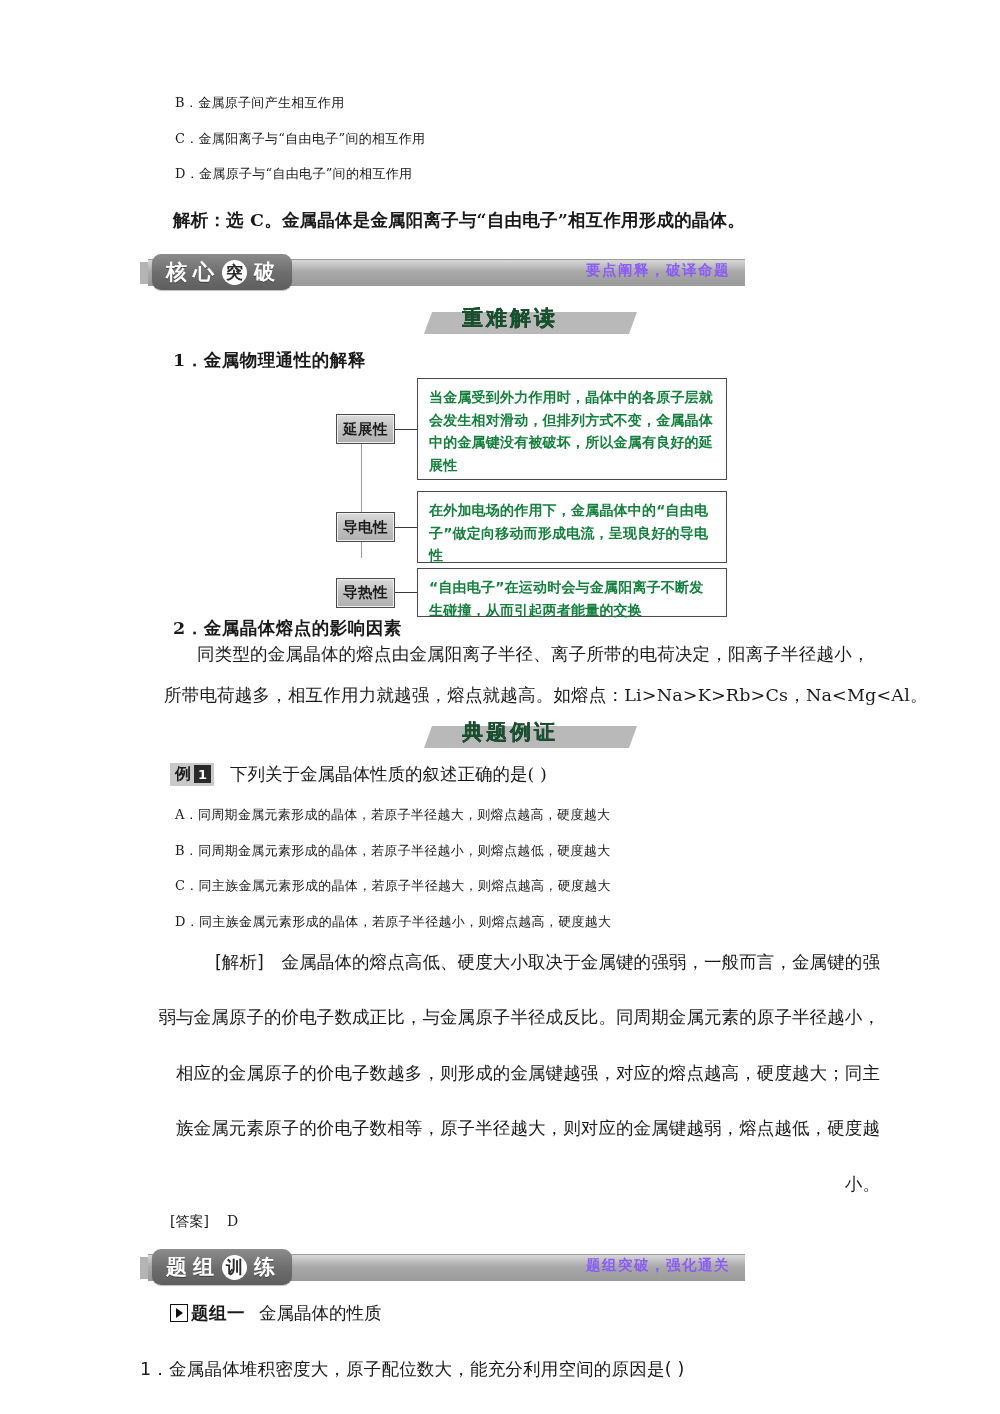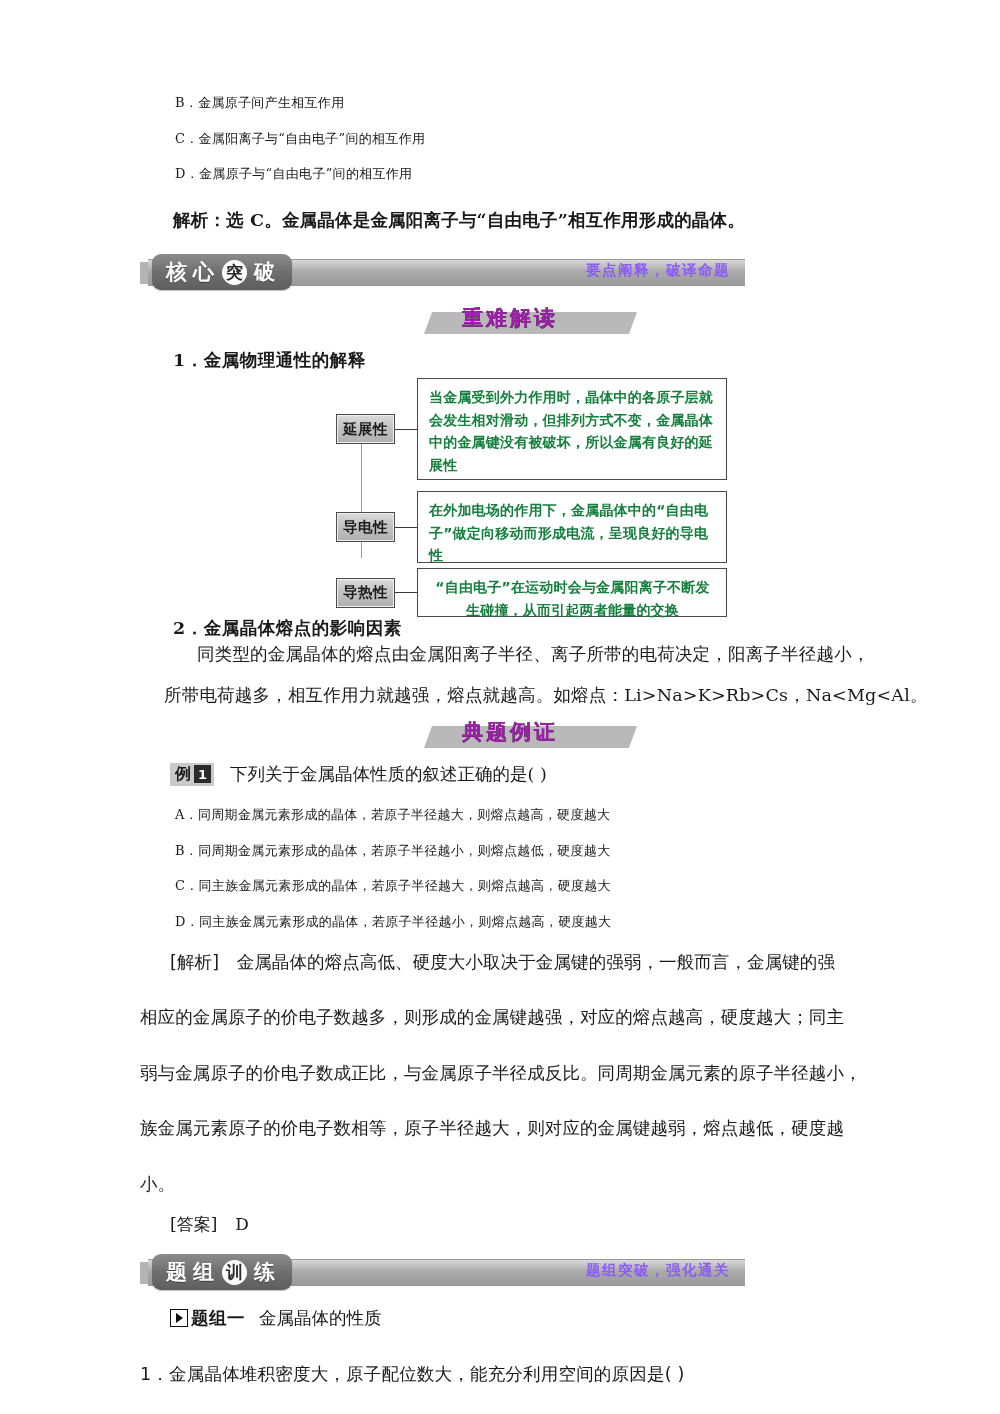--- a/index.html
+++ b/index.html
@@ -140,21 +140,21 @@
     margin-left: -82px;
     background: #b9b9b9;
     transform: skewX(-20deg);
   }
   .subhead-text {
     position: relative;
     display: inline-block;
     font-size: 21px;
     font-weight: 700;
     letter-spacing: 3px;
-    color: #a21caf;
+    color: #14532d;
     font-family: "DejaVu Sans", "Liberation Sans", sans-serif;
     text-shadow: 0 0 0 #000;
   }
 
   
   .num-head {
     font-size: 17.5px;
     font-weight: 700;
     padding-left: 33px;
     margin-top: 10px;
@@ -263,33 +263,33 @@
     width: 17px;
     height: 18px;
     background: #2a2a2a;
     color: #ffffff;
     font-size: 13px;
     font-weight: 700;
     font-family: "DejaVu Sans", "Liberation Sans", sans-serif;
   }
 
   
-  .exp-block { margin-top: 26px; }
+  .exp-block { margin-top: 26px; text-align: right; }
   .exp-line {
     font-size: 17.5px;
     line-height: 1.0;
     margin-bottom: 38px;
     white-space: nowrap;
     letter-spacing: 0.1px;
     font-family: "DejaVu Sans", "Liberation Sans", sans-serif;
     font-weight: 400;
   }
   .exp-line.first { padding-left: 30px; }
   .ans-line {
-    font-size: 17px;
+    font-size: 14px;
     padding-left: 30px;
     margin-top: 8px;
     margin-bottom: 0;
     white-space: nowrap;
   }
   .ans-line .ans-val { margin-left: 18px; }
 
   
   .group-head {
     display: flex;
@@ -383,21 +383,21 @@
 
       <div class="d-row" style="top:113px;">
         <div class="d-label">导电性</div>
         <div class="d-connector"></div>
         <div class="d-box" style="height:56px;">在外加电场的作用下，金属晶体中的“自由电子”做定向移动而形成电流，呈现良好的导电性</div>
       </div>
 
       <div class="d-row" style="top:190px;">
         <div class="d-label">导热性</div>
         <div class="d-connector"></div>
-        <div class="d-box" style="height:33px;text-align:center;">“自由电子”在运动时会与金属阳离子不断发生碰撞，从而引起两者能量的交换</div>
+        <div class="d-box" style="height:33px;">“自由电子”在运动时会与金属阳离子不断发生碰撞，从而引起两者能量的交换</div>
       </div>
     </div>
 
     <div class="num-head" style="margin-top:16px;">2．金属晶体熔点的影响因素</div>
     <div class="para indent" style="margin-bottom:23px;">同类型的金属晶体的熔点由金属阳离子半径、离子所带的电荷决定，阳离子半径越小，</div>
     <div class="para flush" style="margin-bottom:4px;">所带电荷越多，相互作用力就越强，熔点就越高。如熔点：Li&gt;Na&gt;K&gt;Rb&gt;Cs，Na&lt;Mg&lt;Al。</div>
 
     <div class="subhead-wrap" style="">
       <div class="subhead-para"></div>
       <span class="subhead-text">典题例证</span>
@@ -419,22 +419,22 @@
     </div>
     <div class="opt-line">
       <span class="opt-label">C．</span><span>同主族金属元素形成的晶体，若原子半径越大，则熔点越高，硬度越大</span>
     </div>
     <div class="opt-line">
       <span class="opt-label">D．</span><span>同主族金属元素形成的晶体，若原子半径越小，则熔点越高，硬度越大</span>
     </div>
 
     <div class="exp-block">
       <div class="exp-line first">[解析]　金属晶体的熔点高低、硬度大小取决于金属键的强弱，一般而言，金属键的强</div>
+      <div class="exp-line">弱与金属原子的价电子数成正比，与金属原子半径成反比。同周期金属元素的原子半径越小，</div>
       <div class="exp-line">相应的金属原子的价电子数越多，则形成的金属键越强，对应的熔点越高，硬度越大；同主</div>
-      <div class="exp-line">弱与金属原子的价电子数成正比，与金属原子半径成反比。同周期金属元素的原子半径越小，</div>
       <div class="exp-line">族金属元素原子的价电子数相等，原子半径越大，则对应的金属键越弱，熔点越低，硬度越</div>
       <div class="exp-line" style="margin-bottom:20px;">小。</div>
     </div>
 
     <div class="ans-line">
       <span>[答案]</span><span class="ans-val">D</span>
     </div>
 
     <div class="banner" style="margin-top:18px;">
       <div class="banner-left-stub"></div>

